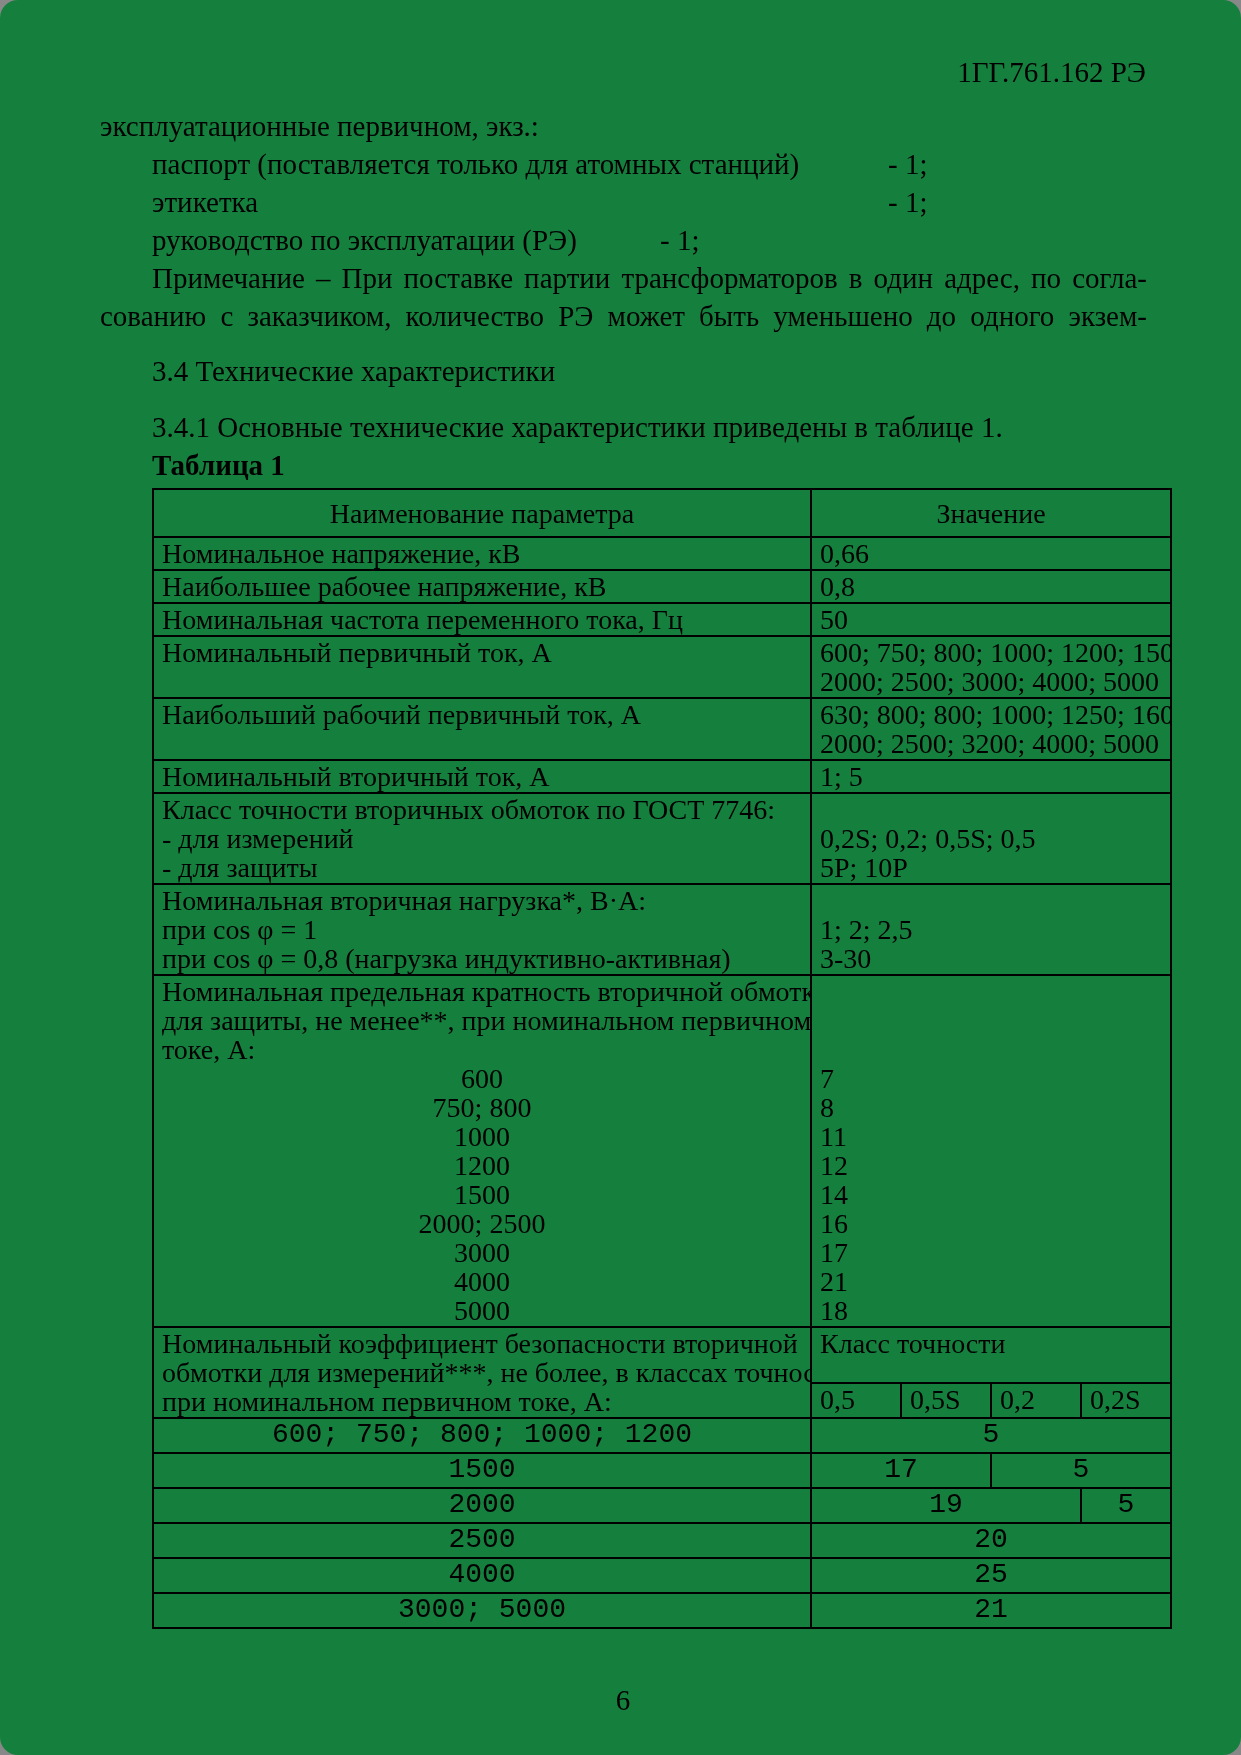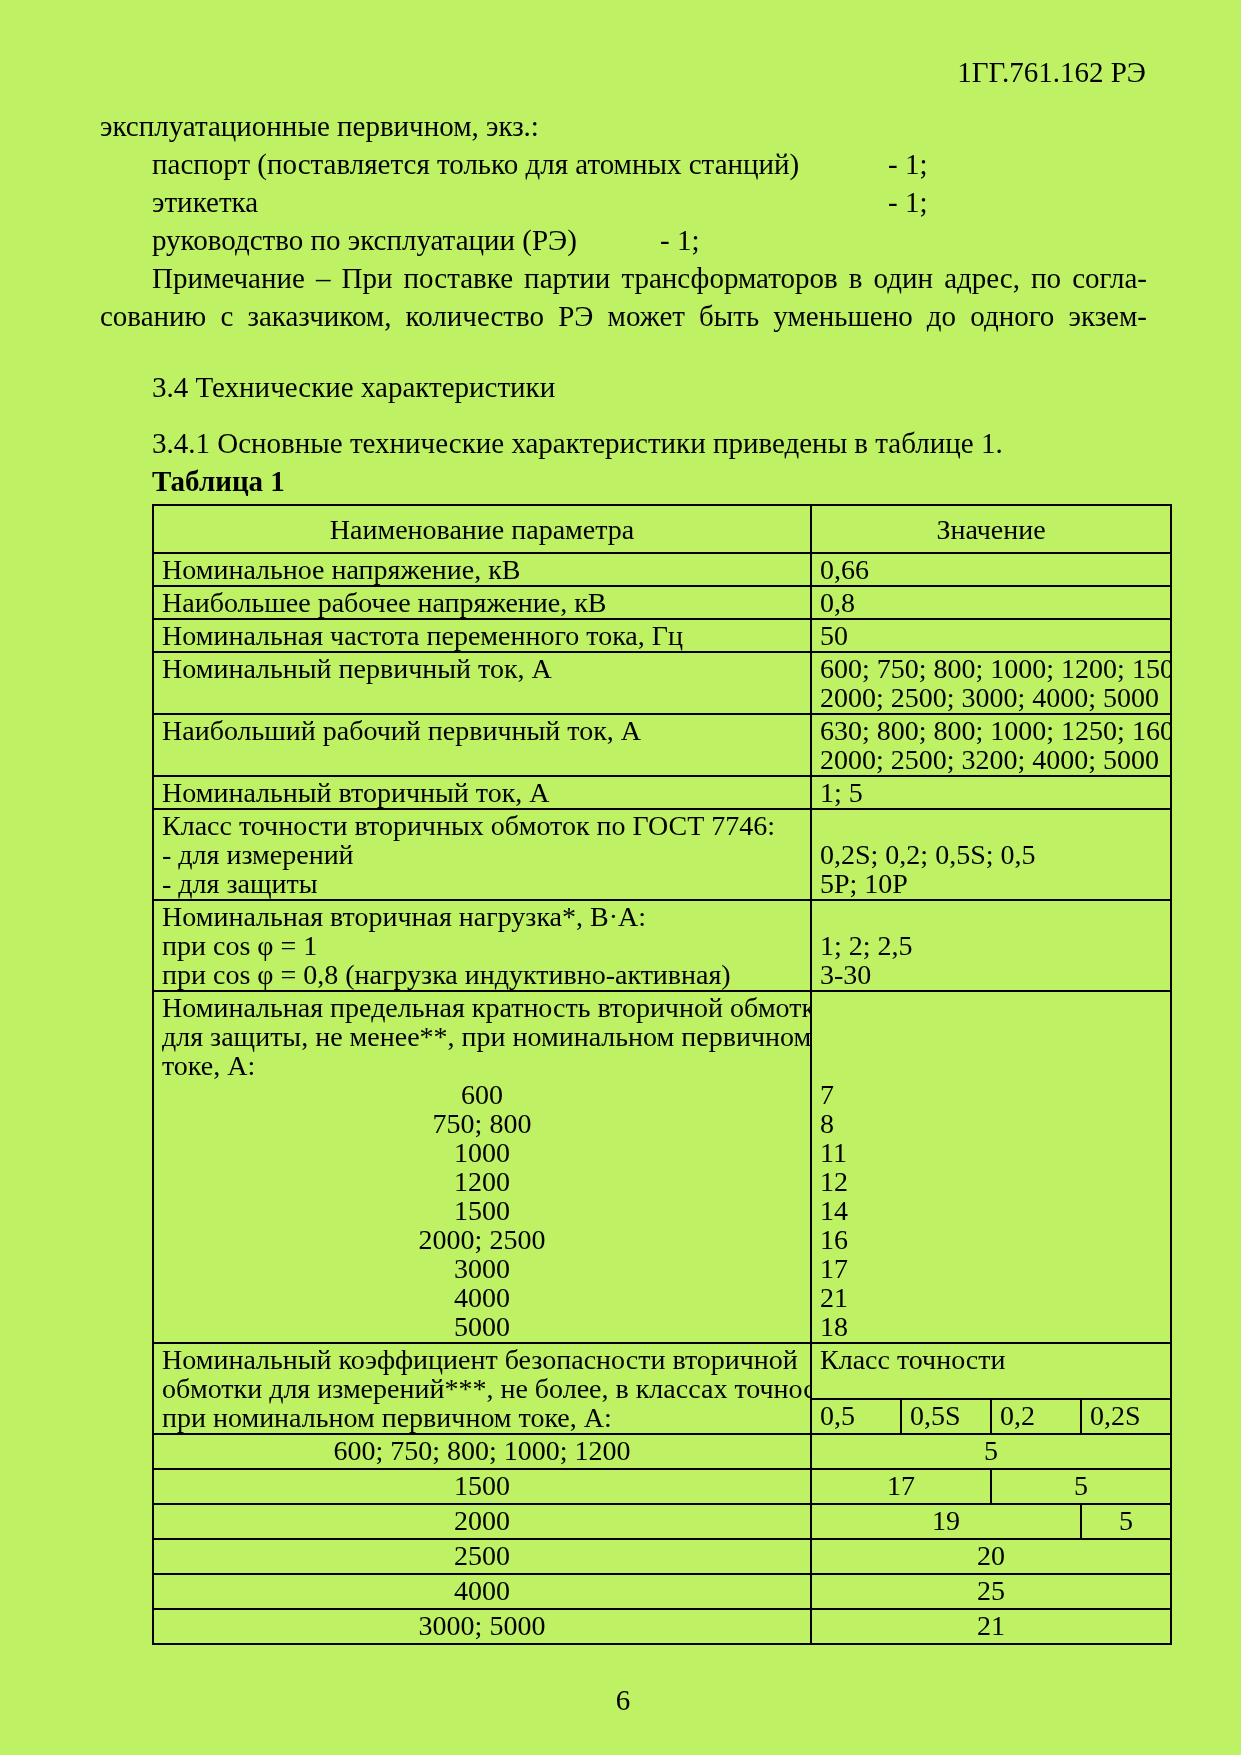--- a/index.html
+++ b/index.html
@@ -1,24 +1,25 @@
 <!DOCTYPE html>
 <html lang="ru"><head>
 <meta charset="utf-8">
 <style>
   html, body { margin: 0; padding: 0; background: #888; }
   .page {
     position: relative;
     width: 1241px;
     height: 1755px;
     margin: 0 auto;
-    background: #bef264;
+    background: #15803d;
     color: #000000;
     font-family: "Liberation Serif", "DejaVu Serif", serif;
     overflow: hidden;
+    border-radius: 18px;
   }
   .doc-number {
     padding: 55px 95px 0 0;
     text-align: right;
     font-size: 29px;
     line-height: 34px;
   }
   .content {
     margin: 18px 94px 0 100px; 
     font-size: 29px;
@@ -26,21 +27,21 @@
   }
   .intro-lead { }
   .doc-item { position: relative; height: 38px; white-space: nowrap; }
   .doc-item .lbl { padding-left: 52px; }
   .doc-item .val { position: absolute; top: 0; }
   .doc-item .val.far  { left: 788px; }
   .doc-item .val.near { left: 560px; }
   .note-line { text-align: justify; text-align-last: justify; }
   .note-line.first { text-indent: 52px; }
   .note-line.last  { text-align-last: auto; }
-  .heading    { margin-top: 33px; padding-left: 52px; }
+  .heading    { margin-top: 17px; padding-left: 52px; }
   .subheading { margin-top: 18px; padding-left: 52px; }
   .table-caption { padding-left: 52px; font-weight: bold; }
 
   table.spec {
     margin-left: 52px;
     margin-top: 4px;
     border-collapse: collapse;
     width: 1020px;
     table-layout: fixed;
     font-size: 28px;
@@ -55,21 +56,21 @@
   col.c-param { width: 658px; }
   col.c-a     { width: 90px;  }
   td.param { text-align: left; }
   td.val   { text-align: left; }
   tr.hdr td { height: 44px; vertical-align: middle; text-align: center; }
   td.vmid { vertical-align: middle; }
   .ln { line-height: 29px; height: 29px; white-space: nowrap; }
   .ln.center { text-align: center; }
   td.acc-hdr { height: 52px; vertical-align: middle; }
   tr.acc-classes td { line-height: 29px; height: 31px; }
-  tr.brow td { line-height: 29px; height: 31px; text-align: center; }
+  tr.brow td { line-height: 29px; height: 31px; text-align: center; font-family: Liberation Mono, monospace; }
   .page-number {
     position: absolute;
     bottom: 38px;
     left: 100px;
     width: 1046px;
     text-align: center;
     font-size: 29px;
   }
 </style>
 </head>

